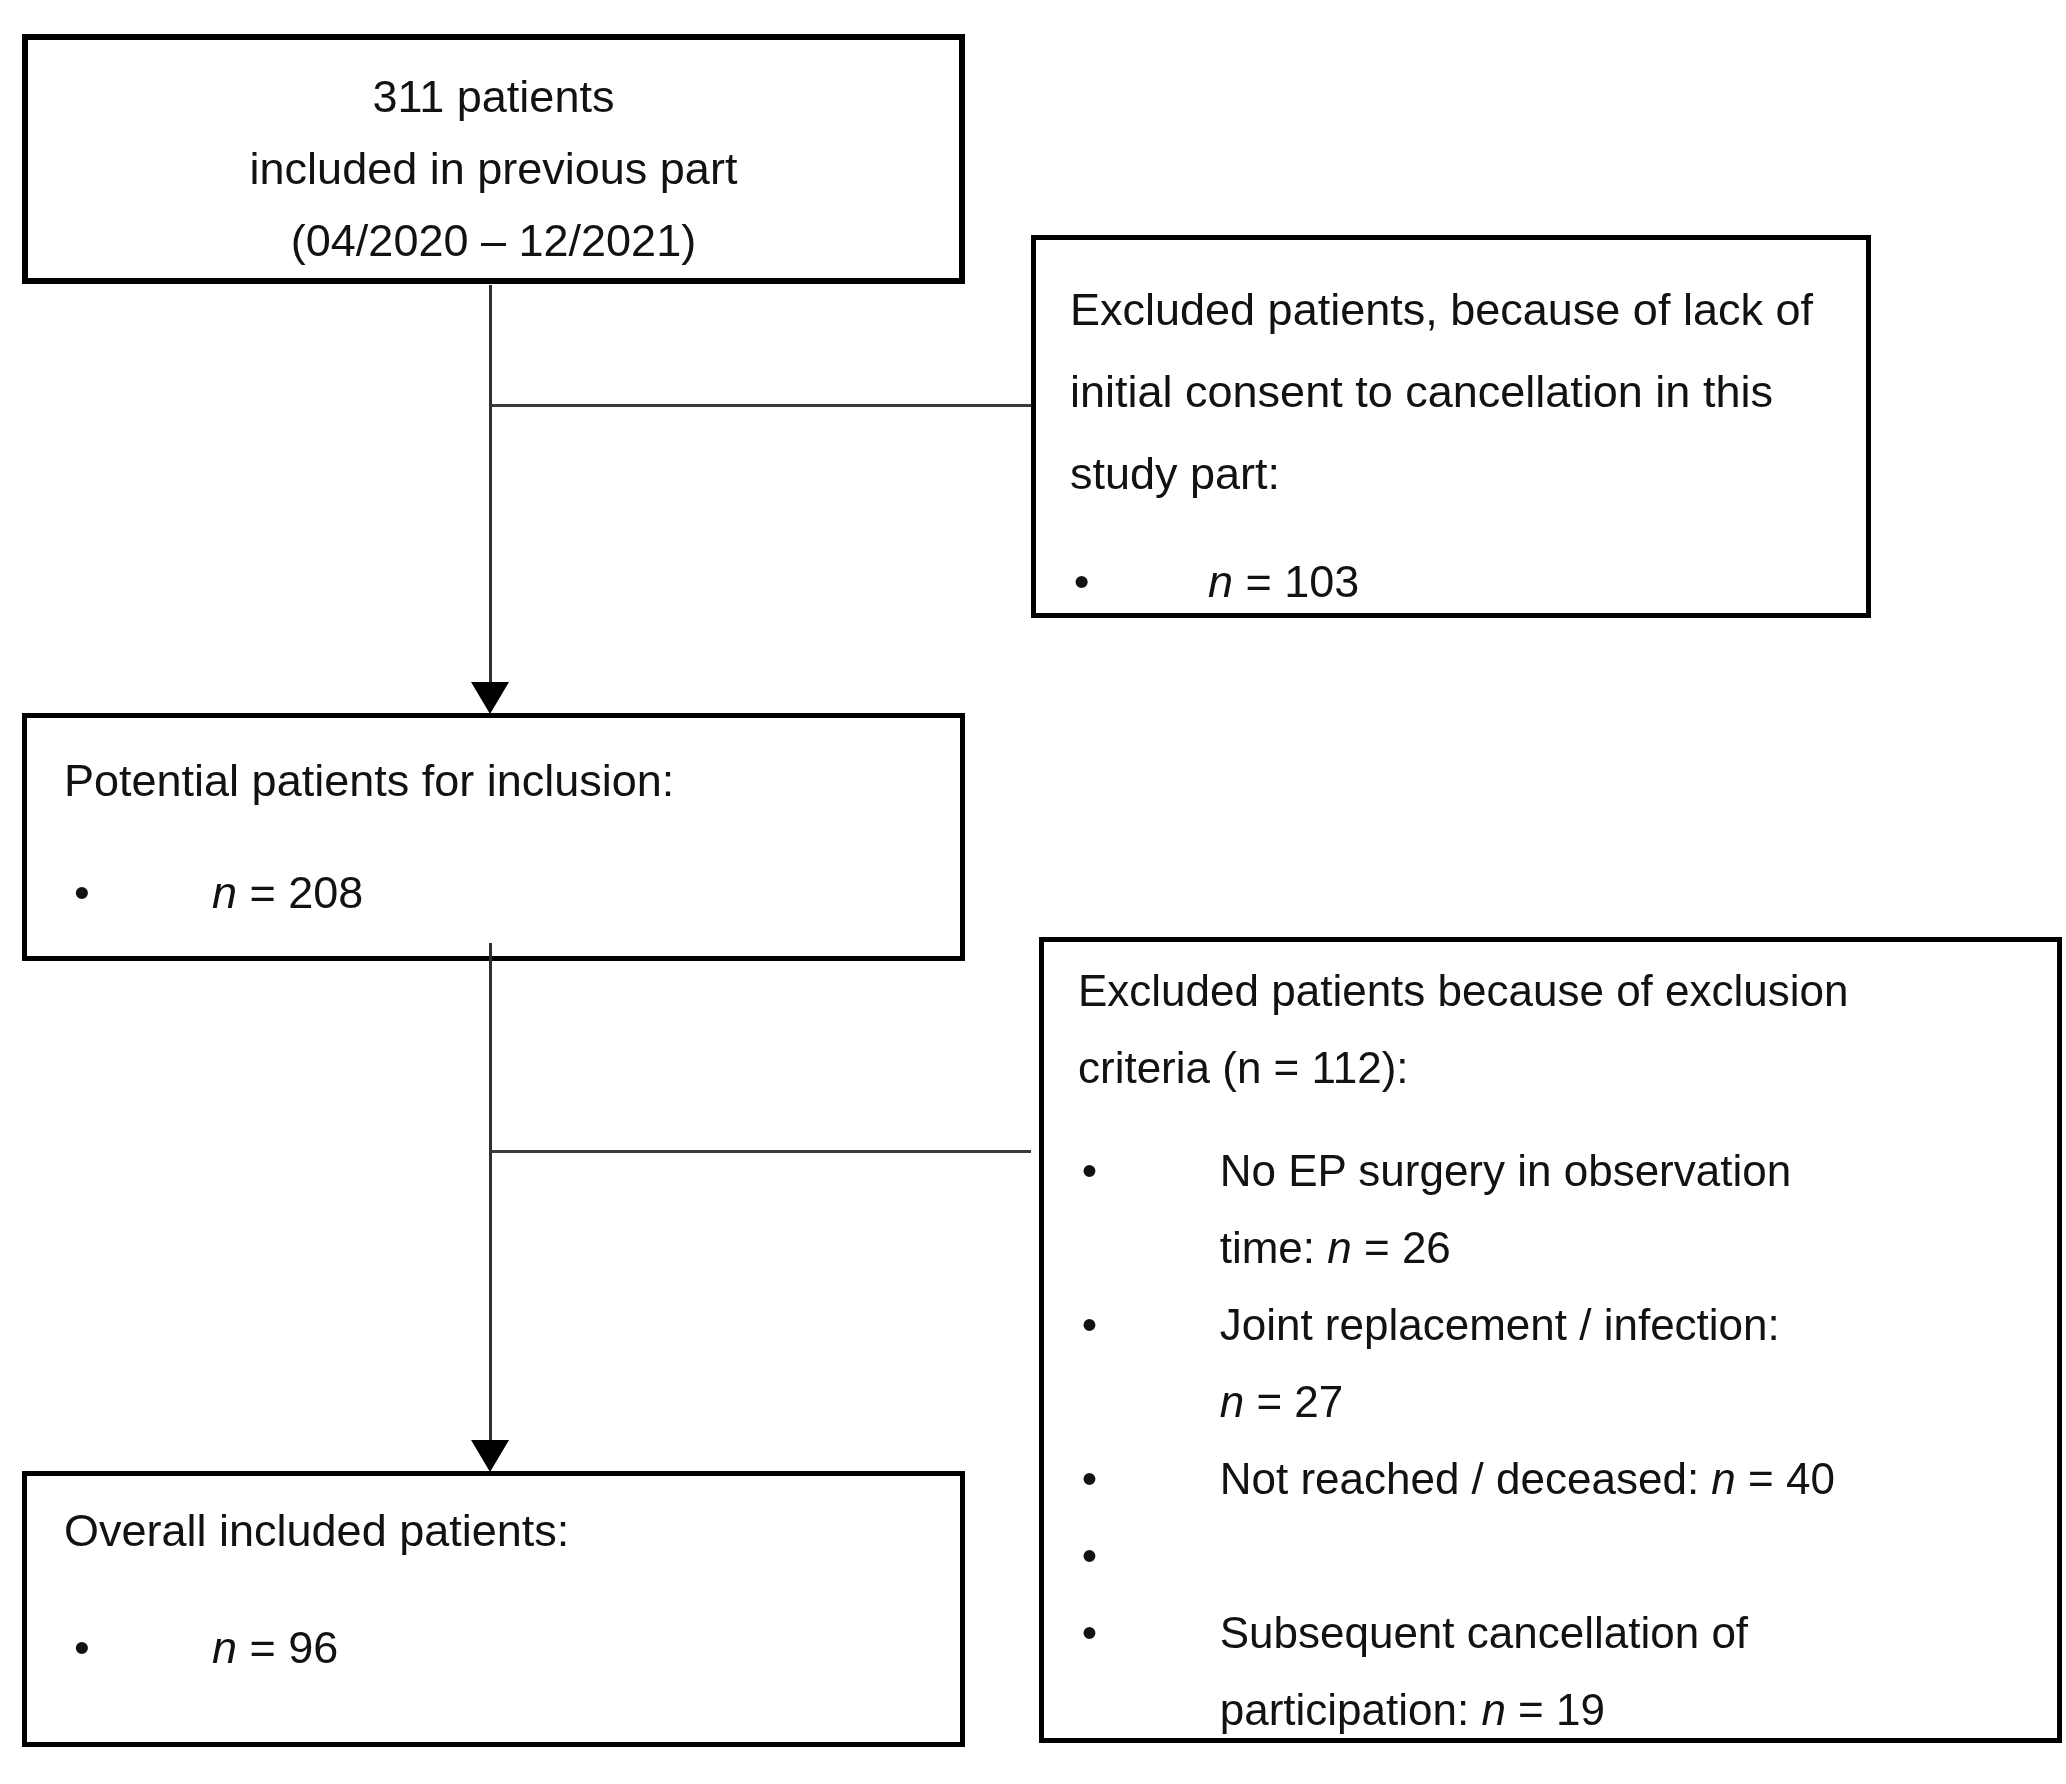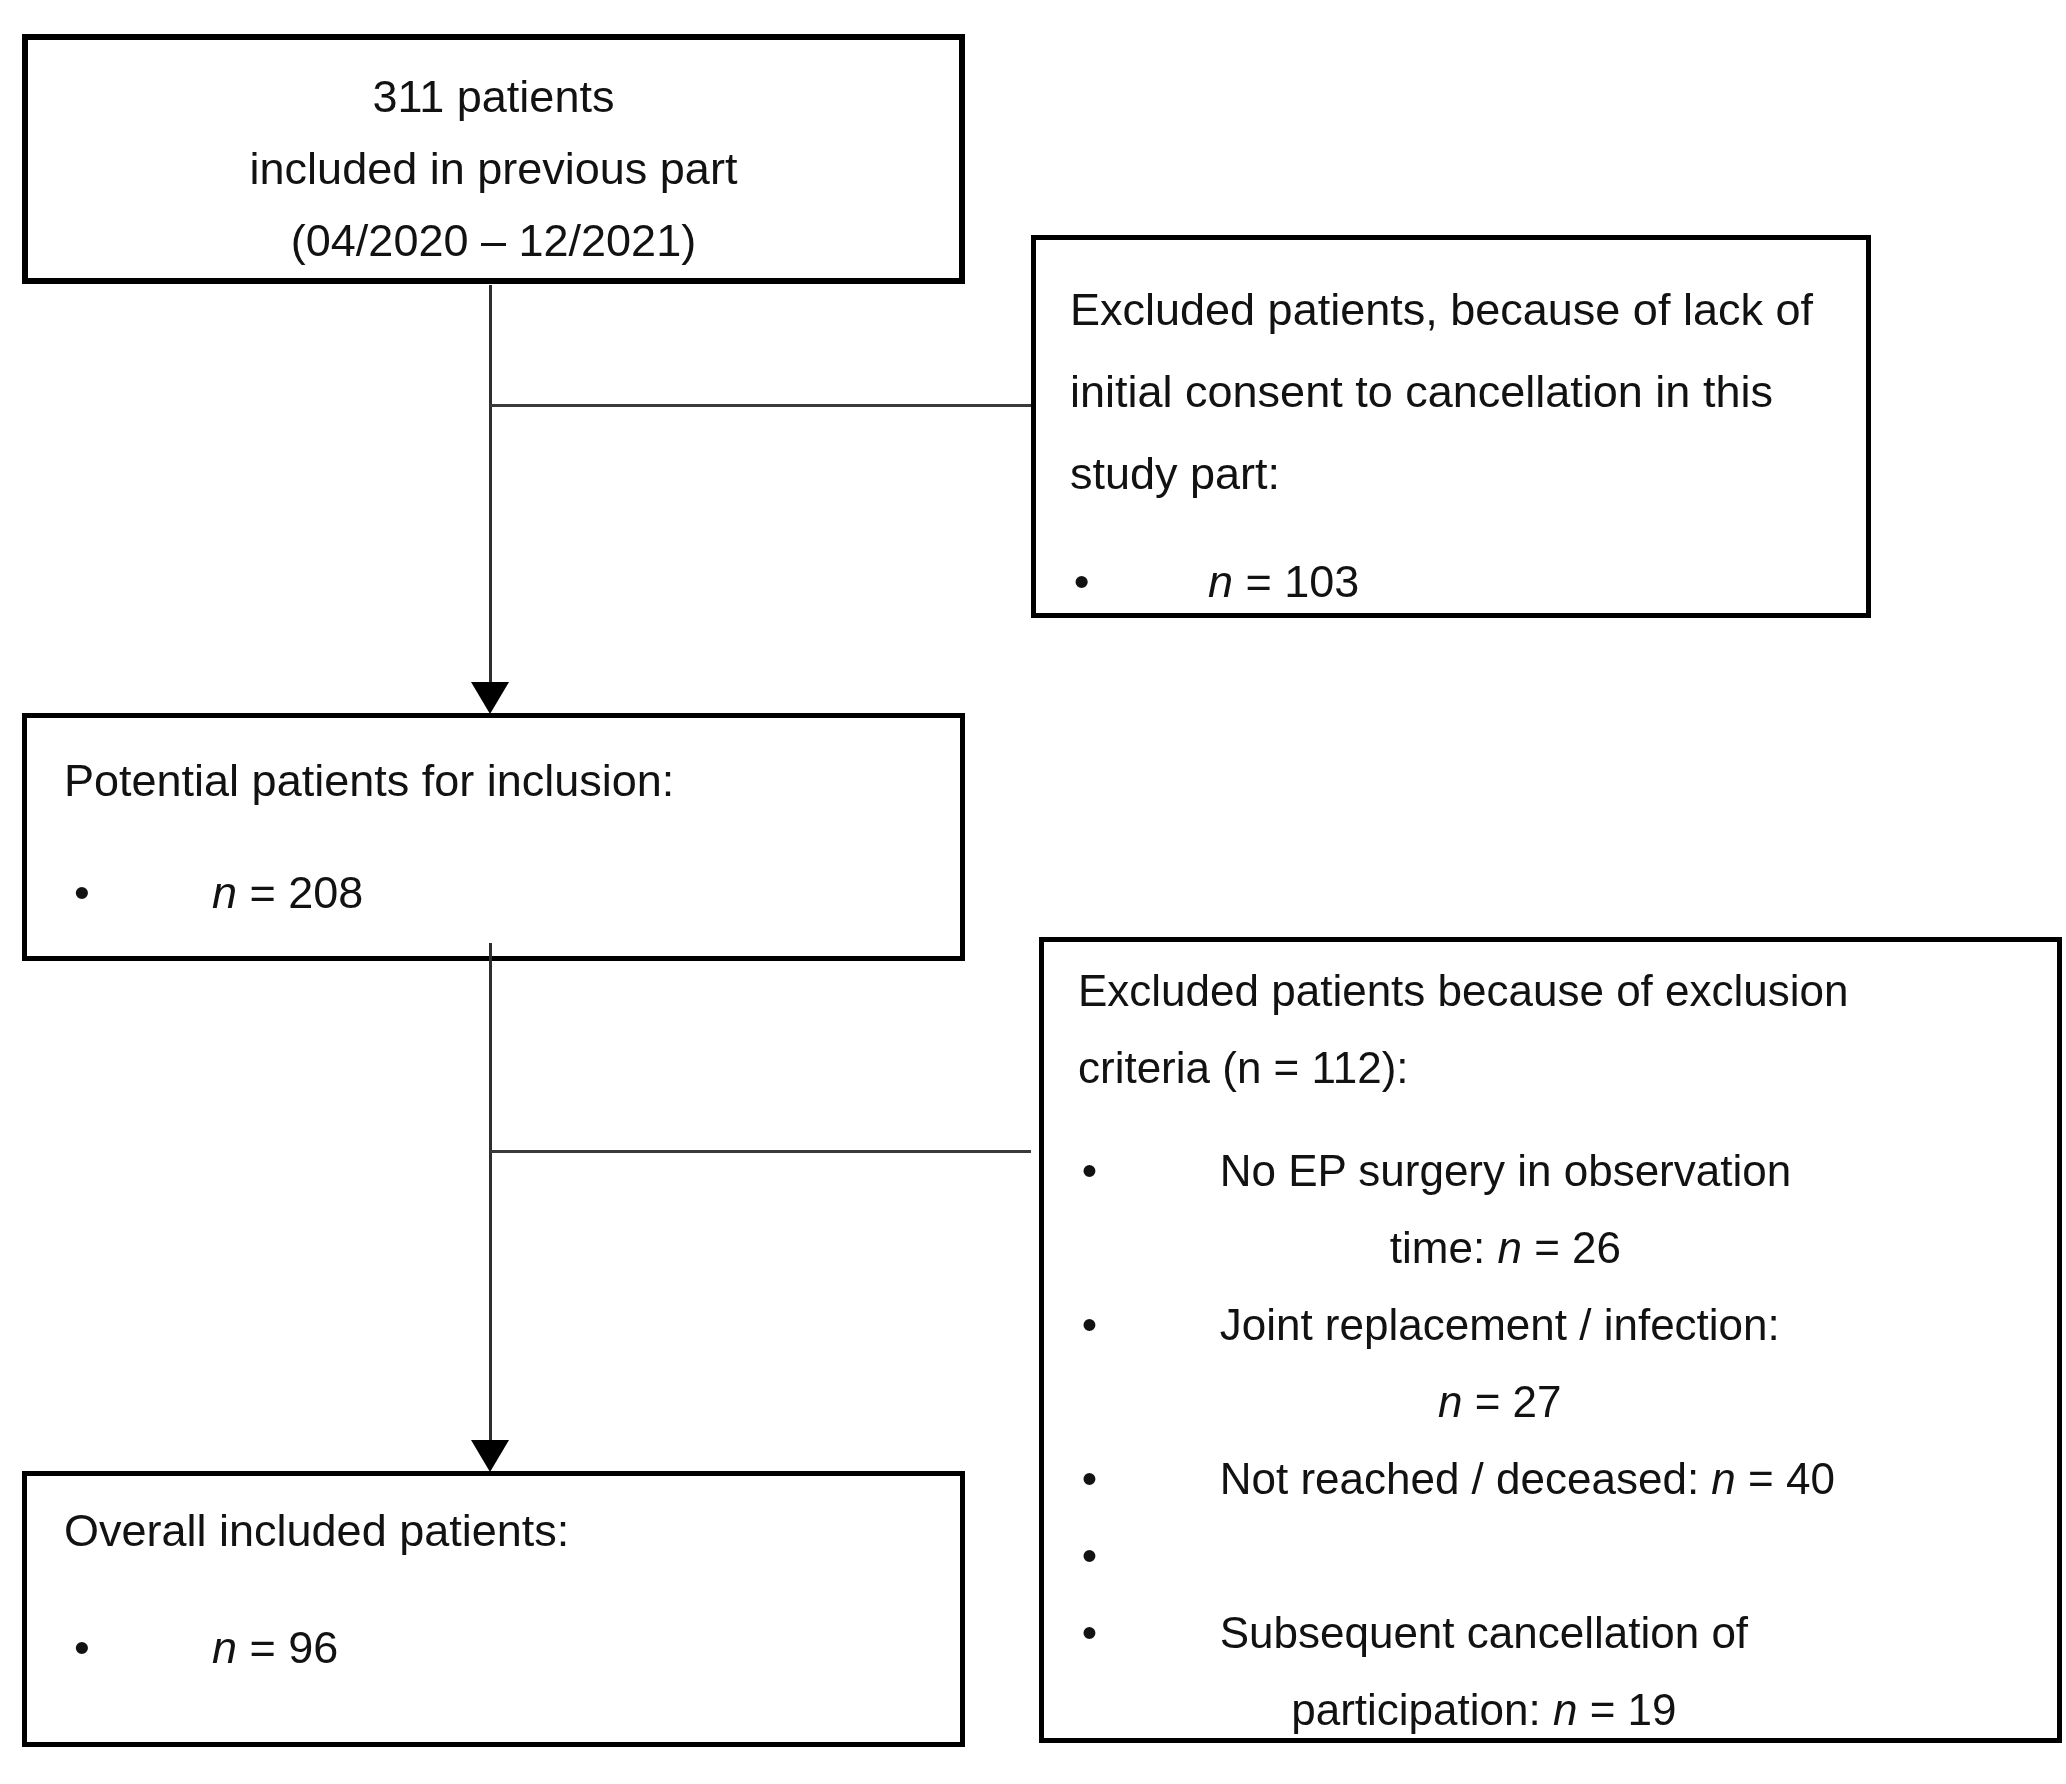--- a/index.html
+++ b/index.html
@@ -41,21 +41,21 @@
     padding:21px 24px 0 37px;font-size:45px;line-height:67px;
   }
   #overall .bullet-row{margin-top:50px;}
 
   .hline-text{white-space:nowrap;}
   .bullet-row{display:flex;}
   .bullet-row .dot{width:148px;padding-left:10px;box-sizing:border-box;flex:0 0 auto;}
   #excl1 .dot,#excl2 .dot{width:138px;padding-left:3.7px;}
   .it{font-style:italic;}
   .item{display:flex;}
-  .item .itext{display:block;white-space:nowrap;text-align:center;}
+  .item .itext{display:block;white-space:nowrap;}
 
   
   .vline{position:absolute;width:3.1px;background:#2e2e2e;}
   #vline1{left:489px;top:285px;height:400px;}
   #vline2{left:489px;top:943px;height:498px;}
   .hline{position:absolute;height:3.1px;background:#3a3a3a;}
   #hline1{left:490px;top:404px;width:541px;}
   #hline2{left:490px;top:1150px;width:541px;}
   .arrow{
     position:absolute;width:0;height:0;

